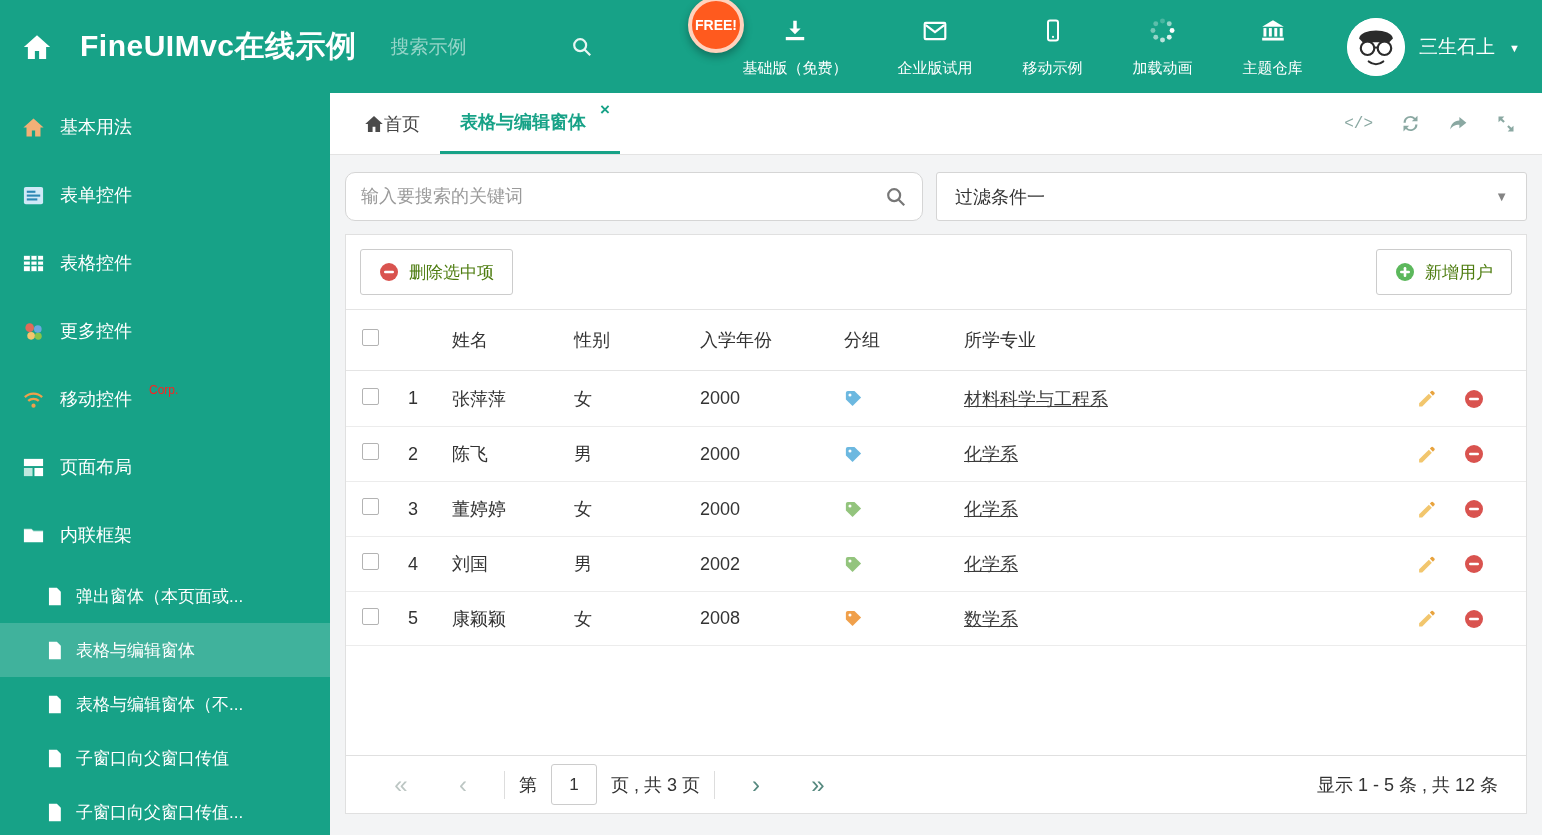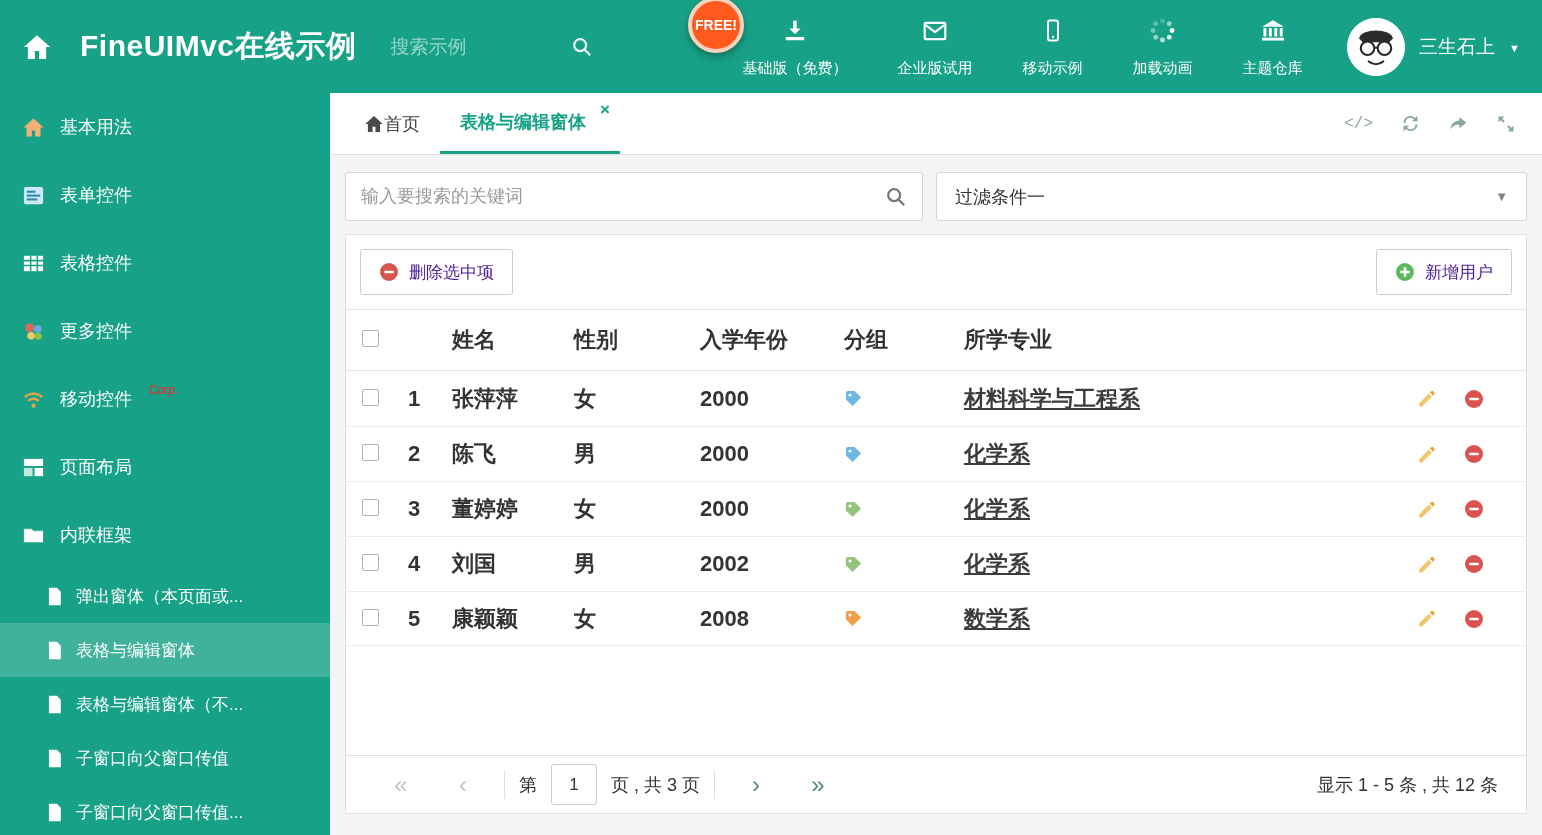--- a/index.html
+++ b/index.html
@@ -73,44 +73,43 @@
   }
   .tab-close { position:absolute; top:7px; right:10px; font-size:17px; color:#17a287; cursor:pointer; }
   .tab-actions { margin-left:auto; display:flex; align-items:center; gap:27px; color:#8aa8a2; padding-right:12px; }
   .tab-actions .act { cursor:pointer; }
   .code-glyph { font-family:"Liberation Mono","DejaVu Sans Mono",monospace; font-size:16px; }
 
   .content { padding:17px 15px; }
   .filter-row { display:flex; gap:13px; margin-bottom:13px; }
   .search-box {
     flex:0 0 578px; height:49px; background:#fff; border:1px solid #d5d5d5;
-    border-radius:3px; display:flex; align-items:center; padding:0 15px;gap:27px;
+    border-radius:10px; display:flex; align-items:center; padding:0 15px;gap:27px;
   }
   .search-box input { flex:1; border:none; outline:none; font-size:18px; color:#333; background:transparent; }
   .search-box input::placeholder { color:#9a9a9a; }
   .search-box .mag { color:#777; }
   .dropdown {
     flex:1; height:49px; background:#fff; border:1px solid #d5d5d5; border-radius:3px;
     display:flex; align-items:center; padding:0 18px; font-size:18px; cursor:pointer;
   }
   .dd-caret { margin-left:auto; color:#848484; font-size:13px; }
 
   .panel { background:#fff; border:1px solid #e0e0e0; height:580px; display:flex; flex-direction:column; }
   .panel-toolbar { display:flex; align-items:center; justify-content:space-between; padding:14px; }
   .btn {
     display:inline-flex; align-items:center; gap:10px; height:46px; padding:0 18px;
-    background:#fff; border:1px solid #ccc; border-radius:3px; font-size:17px; color:#4c1d95; cursor:pointer;justify-content:flex-end;
+    background:#fff; border:1px solid #ccc; border-radius:3px; font-size:17px; color:#4d7c0f; cursor:pointer;justify-content:flex-end;
   }
 
   .grid-row {
     display:grid;
     grid-template-columns:62px 44px 122px 126px 144px 120px 1fr 110px;
-    align-items:center; height:55px; font-size:22px; color:#333;
+    align-items:center; height:55px; font-size:18px; color:#333;
     border-top:1px solid #ececec;
-    font-weight:bold;
   }
   .grid-header { height:62px; border-top:1px solid #e4e4e4; border-bottom:1px solid #e4e4e4; }
   .grid-body .grid-row:first-child { border-top:none; }
   .grid-body .grid-row:last-child { border-bottom:1px solid #ececec; }
   .c-check { padding-left:16px; }
   .checkbox {
     width:17px; height:17px; border:1px solid #b3b3b3; border-radius:2px;
     background:#fff; display:inline-block; cursor:pointer;
   }
   .major-link { color:#3c3c3c; text-decoration:underline; cursor:pointer; }

